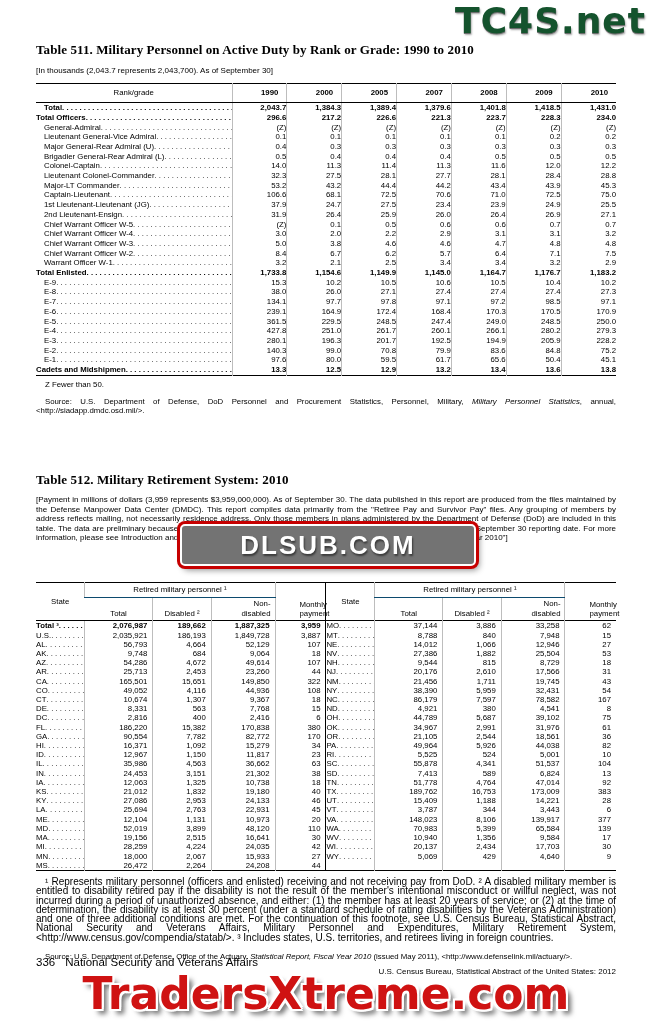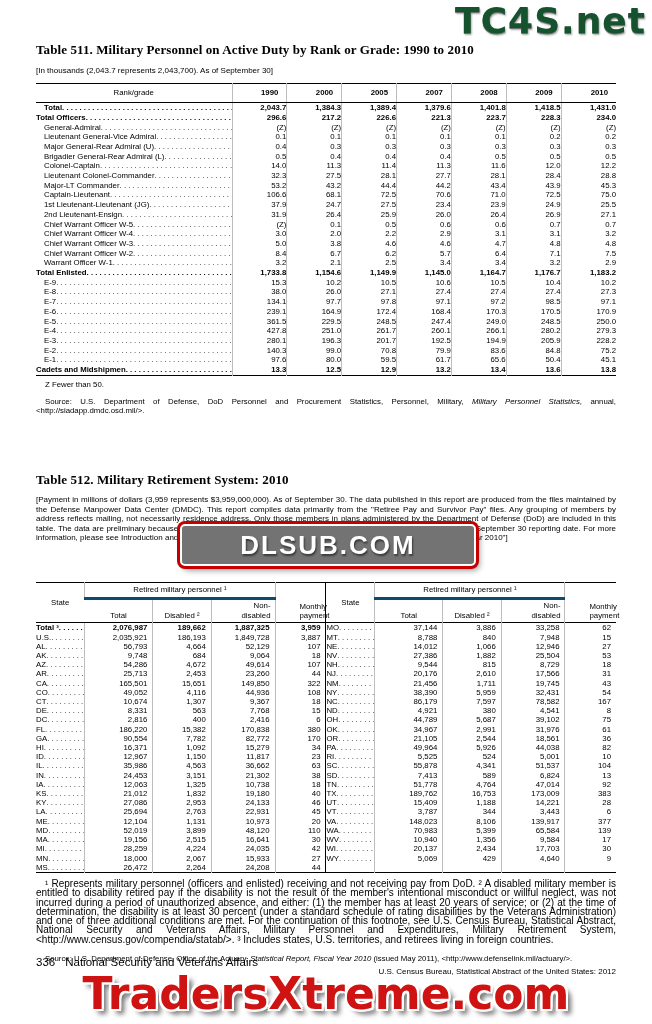--- a/index.html
+++ b/index.html
@@ -15,21 +15,21 @@
 .tbl th,.tbl td{font-size:7.8px;padding:0;vertical-align:bottom}
 .tbl tbody tr:first-child td{border-top:1px solid #000}
 .t511 td,.t511 th{line-height:9.7px;border-left:1px solid #bdbdbd}
 .t511 td:first-child,.t511 th:first-child{border-left:none}
 .t511 thead th{line-height:14px;font-weight:bold;text-align:right;padding:2px 8px 2px 0;border-bottom:1px solid #000}
 .t511 thead th.lblh{text-align:center;font-weight:normal;padding-right:0}
 .t512 td,.t512 th{line-height:9.2px;border-left:1px solid #bdbdbd}
 .t512 td:first-child,.t512 th:first-child{border-left:none}
 .t512 thead th{font-weight:normal}
 .t512 .st-h{text-align:center;vertical-align:middle}
-.t512 .group{text-align:center;line-height:12px;border-bottom:3px solid #0c4a6e;padding:1px 0}
+.t512 .group{text-align:center;line-height:12px;border-bottom:1px solid #0c4a6e;padding:1px 0}
 .t512 .mon-h{text-align:right;vertical-align:bottom;white-space:normal;padding:1px 4px 2px 24px}
 .t512 .sub{text-align:center;line-height:9.5px;padding:1px 2px 2px;vertical-align:bottom}
 .t512 .sub.nd{text-align:right;padding-left:15px;padding-right:4px}
 .num{text-align:right;padding-right:8px;white-space:nowrap}
 .t512 .num{padding-right:5px}
 td.sep,th.sep{border-right:1px solid #000}
 tr.b,.b{font-weight:bold}
 td.lbl{overflow:hidden}
 .lf{display:flex;align-items:baseline;overflow:hidden}
 .ind1 .lf{padding-left:8px}

